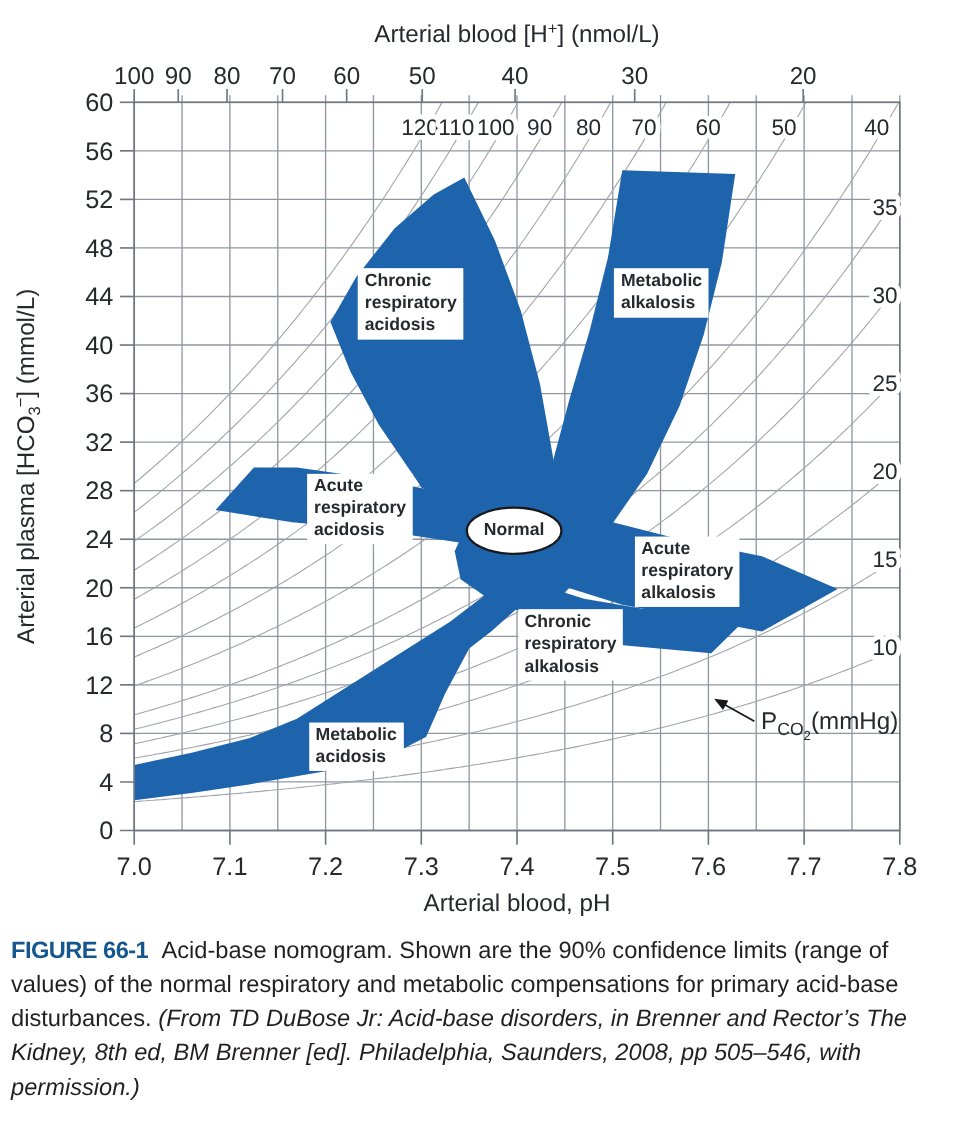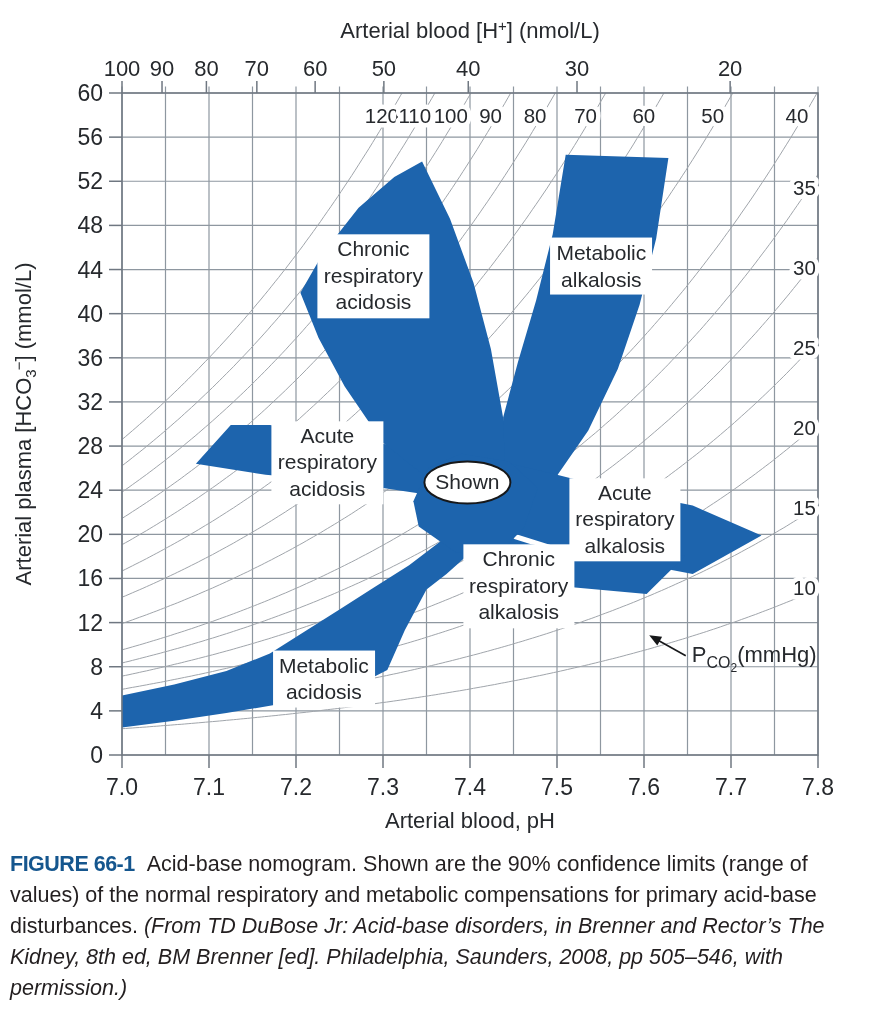--- a/index.html
+++ b/index.html
@@ -6,22 +6,22 @@
     --band:#1d64ad; --grid:#8e97a0; --iso:#a0a5ab; --axis:#6f7781;
     --text:#26292d; --figblue:#15568e; --cap:#231f20;
   }
   html,body{margin:0;padding:0;background:#fff;}
   .figure{position:relative;width:872px;height:1024px;background:#fff;
           font-family:"Liberation Sans","DejaVu Sans",sans-serif;overflow:hidden;}
   .chart-wrap{position:absolute;left:0;top:0;width:872px;height:845px;}
   svg{position:absolute;left:0;top:0;}
   .labels-overlay{position:absolute;left:0;top:0;width:872px;height:845px;pointer-events:none;}
   .region-label{position:absolute;transform:translate(-50%,-50%);
-    background:#fff;color:var(--text);font-size:21px;line-height:1.26;
-    text-align:center;padding:2px 6px;white-space:nowrap;}
+    background:#fff;color:var(--text);font-size:16px;line-height:1.26;
+    text-align:left;padding:2px 6px;white-space:nowrap;font-weight:bold;}
   .region-label.no-bg{background:transparent;padding:0;}
   .caption{position:absolute;left:10px;top:849px;width:856px;margin:0;
     font-size:21.5px;line-height:31px;color:var(--cap);}
   .fig-label{color:var(--figblue);font-weight:bold;letter-spacing:-0.5px;margin-right:12px;margin-top:48px;}
   .fig-title{font-weight:normal;}
   .fig-cite{font-style:italic;}
 </style>
 </head>
 <body>
 
@@ -206,17 +206,17 @@
           <text x="691.8500000000003" y="662.3199999999999" fill="#26292d" font-size="22" font-family="&quot;Liberation Sans&quot;,&quot;DejaVu Sans&quot;,sans-serif">P<tspan dy="6" font-size="16">CO</tspan><tspan dy="4" font-size="12">2</tspan><tspan dy="-10" font-size="22">(mmHg)</tspan></text>
         </g>
       </svg>
     <div class="labels-overlay" id="overlay">
         <div class="region-label" style="left: 323.84px; top: 678.87px;">Metabolic<br>acidosis</div>
         <div class="region-label" style="left: 327.32px; top: 462.617px;">Acute<br>respiratory<br>acidosis</div>
         <div class="region-label" style="left: 373.43px; top: 276.153px;">Chronic<br>respiratory<br>acidosis</div>
         <div class="region-label" style="left: 601.37px; top: 266.223px;">Metabolic<br>alkalosis</div>
         <div class="region-label" style="left: 624.86px; top: 519.99px;">Acute<br>respiratory<br>alkalosis</div>
         <div class="region-label" style="left: 518.72px; top: 586.19px;">Chronic<br>respiratory<br>alkalosis</div>
-        <div class="region-label no-bg" style="left: 467.39px; top: 482.477px;">Shown</div>
+        <div class="region-label no-bg" style="left: 467.39px; top: 482.477px;">Normal</div>
       </div>
   </div>
   <p class="caption"><span class="fig-label">FIGURE 66-1</span><span class="fig-title">Acid-base nomogram.</span> <span class="fig-body">Shown are the 90% confidence limits (range of values) of the normal respiratory and metabolic compensations for primary acid-base disturbances.</span> <span class="fig-cite">(From TD DuBose Jr: Acid-base disorders, in Brenner and Rector’s The Kidney, 8th ed, BM Brenner [ed]. Philadelphia, Saunders, 2008, pp 505–546, with permission.)</span></p>
 </div>
 
 </body></html>

